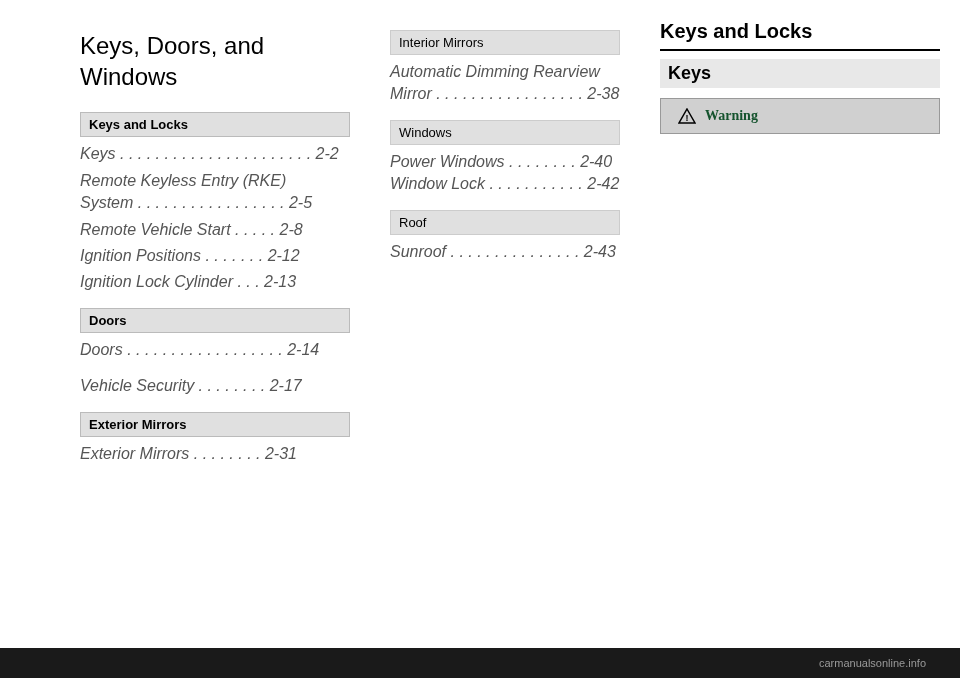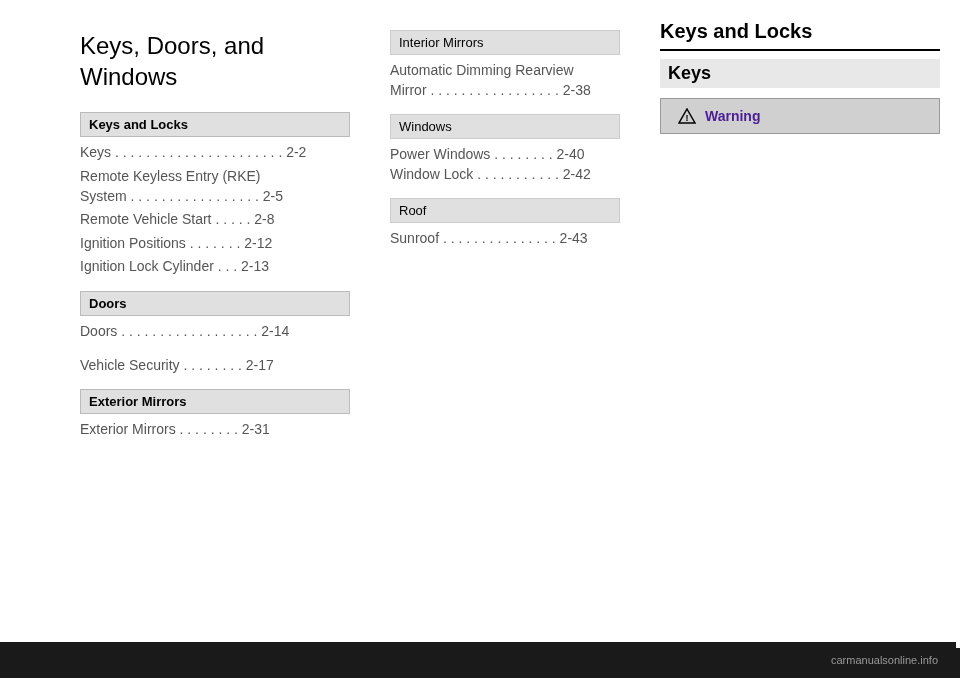--- a/index.html
+++ b/index.html
@@ -99,47 +99,49 @@
     }
 
     .warning-triangle svg {
       width: 18px;
       height: 16px;
     }
 
     .warning-text {
       font-size: 14px;
       font-weight: bold;
-      color: #4c1d95;
+      color: #14532d;
+      font-family: Liberation Serif, serif;
     }
 
     
     .bottom-bar {
       position: absolute;
       bottom: 0;
       left: 0;
-      right: 4px;
-      height: 36px;
+      right: 16px;
+      height: 30px;
       background-color: #1a1a1a;
       display: flex;
       align-items: center;
       justify-content: flex-end;
       padding-right: 18px;
     }
 
     .bottom-logo {
       color: #999;
       font-size: 11px;
     }
 
     .small-text {
-      font-size: 14px;
+      font-size: 16px;
       color: #555;
       line-height: 1.4;
       margin: 4px 0;
+      font-style: italic;
     }
 
     .middle-section-header {
       background-color: #e0e0e0;
       color: #000;
       padding: 4px 8px;
       font-size: 13px;
       font-weight: normal;
       margin-bottom: 6px;
       display: block;

